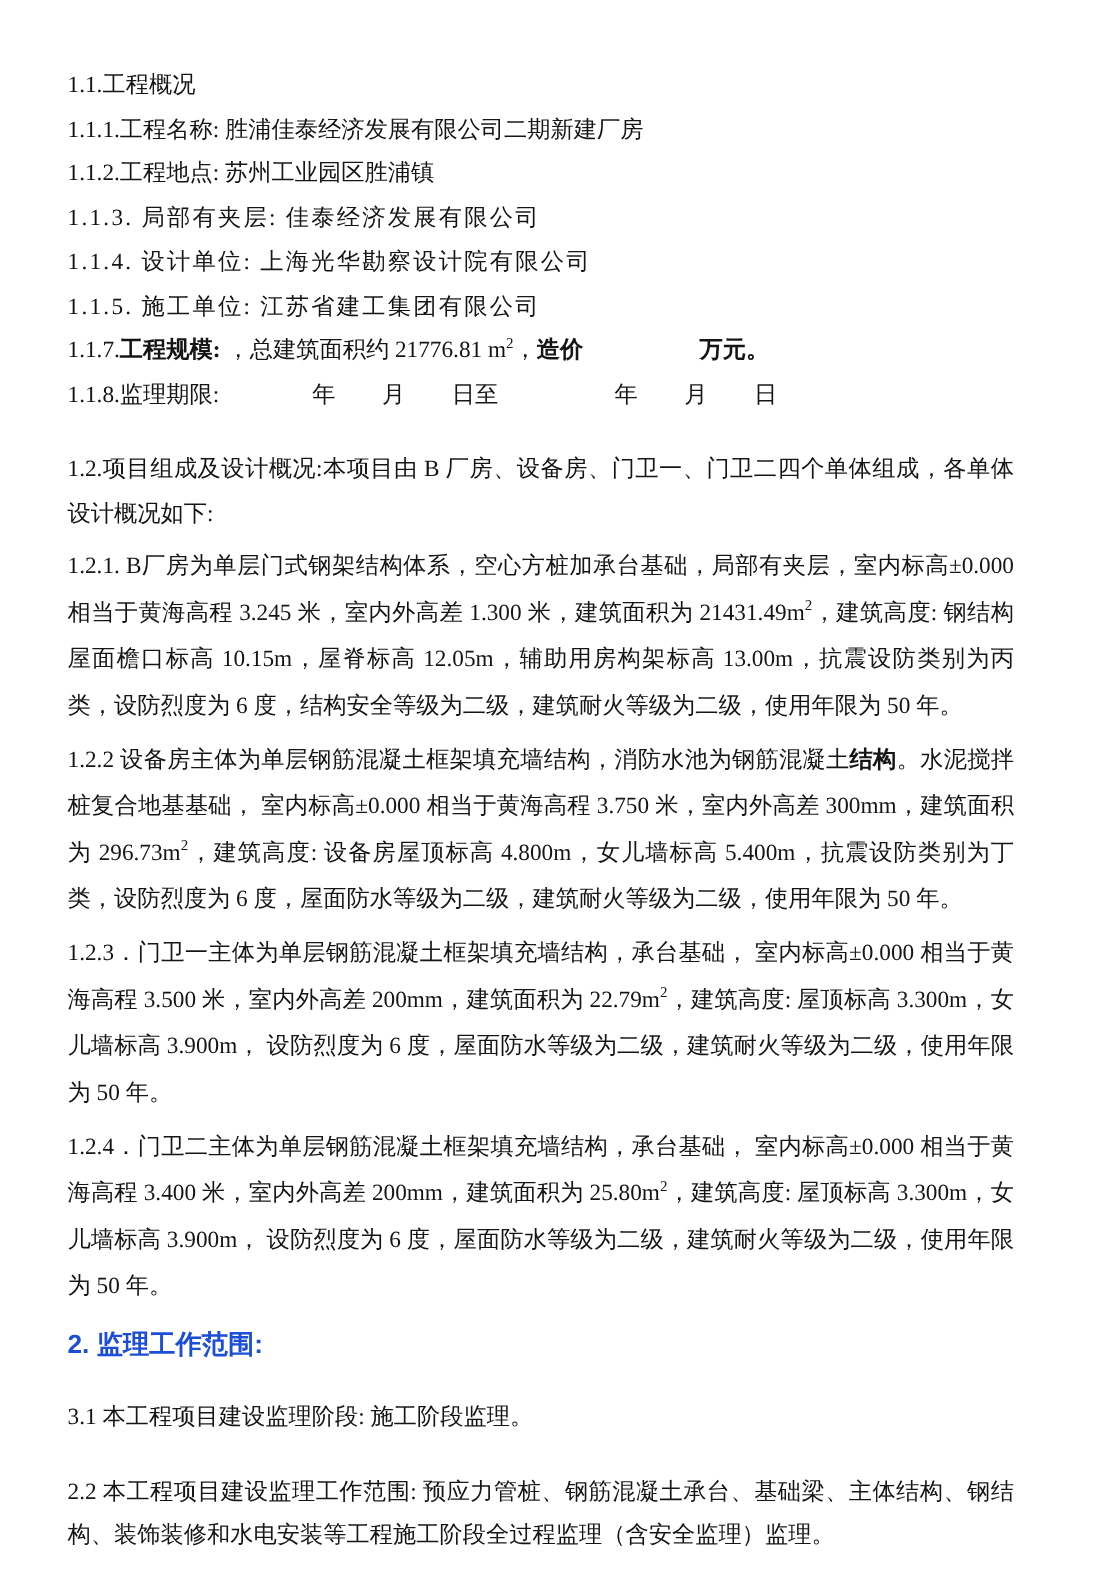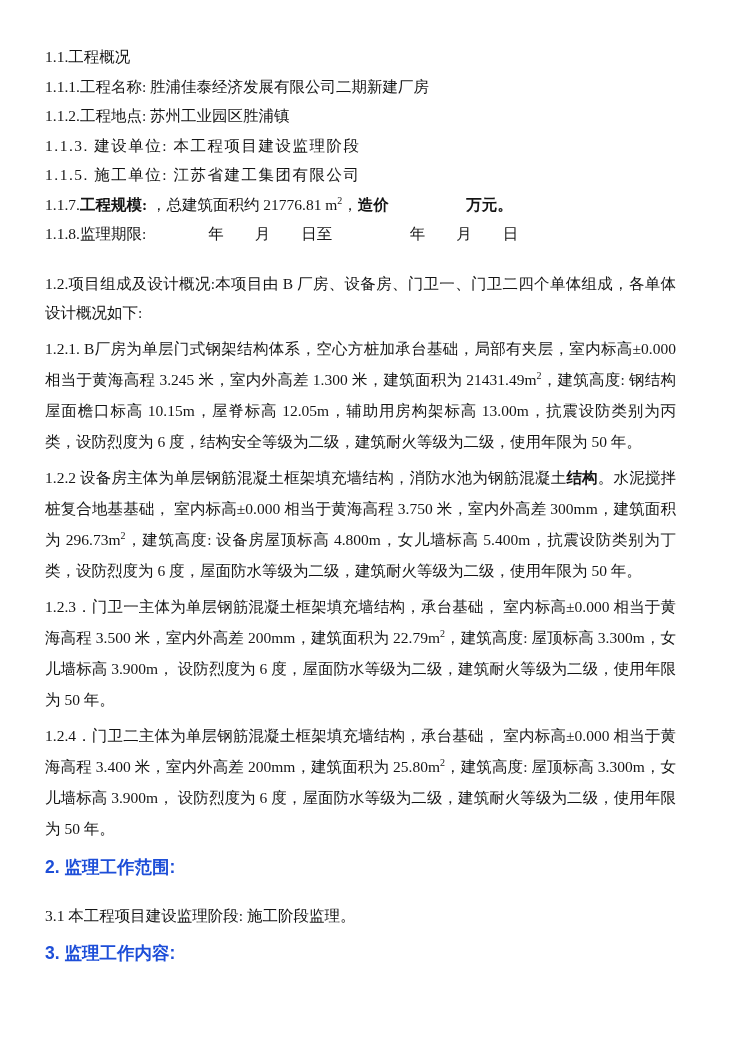--- a/index.html
+++ b/index.html
@@ -23,26 +23,28 @@
   sup{font-size:10px;line-height:0;vertical-align:super;}
 </style>
 </head>
 <body>
 
 <div class="page">
   <div id="doc">
       <p class="item"><span>1.1.工程概况</span></p>
       <p class="item"><span>1.1.1.工程名称: 胜浦佳泰经济发展有限公司二期新建厂房</span></p>
       <p class="item"><span>1.1.2.工程地点: 苏州工业园区胜浦镇</span></p>
-      <p class="item spread"><span>1.1.3.  建设单位: 本工程项目建设监理阶段</span></p>
+      <p class="item spread"><span>1.1.3.  局部有夹层: 佳泰经济发展有限公司</span></p>
+      <p class="item spread"><span>1.1.4.  设计单位: 上海光华勘察设计院有限公司</span></p>
       <p class="item spread"><span>1.1.5.  施工单位: 江苏省建工集团有限公司</span></p>
       <p class="item"><span>1.1.7.</span><span class="b">工程规模:</span><span> ，总建筑面积约 21776.81 m</span><sup>2</sup><span>，</span><span class="b">造价</span><span>　　　　　</span><span class="b">万元。</span></p>
       <p class="item"><span>1.1.8.监理期限:　　　　年　　月　　日至　　　　　年　　月　　日</span></p>
       <p class="intro"><span>1.2.项目组成及设计概况:本项目由 B 厂房、设备房、门卫一、门卫二四个单体组成，各单体设计概况如下:</span></p>
       <p class="body"><span>1.2.1. B厂房为单层门式钢架结构体系，空心方桩加承台基础，局部有夹层，室内标高±0.000 相当于黄海高程 3.245 米，室内外高差 1.300 米，建筑面积为 21431.49m</span><sup>2</sup><span>，建筑高度: 钢结构屋面檐口标高 10.15m，屋脊标高 12.05m，辅助用房构架标高 13.00m，抗震设防类别为丙类，设防烈度为 6 度，结构安全等级为二级，建筑耐火等级为二级，使用年限为 50 年。</span></p>
       <p class="body"><span>1.2.2 设备房主体为单层钢筋混凝土框架填充墙结构，消防水池为钢筋混凝土</span><span class="b">结构</span><span>。水泥搅拌桩复合地基基础， 室内标高±0.000 相当于黄海高程 3.750 米，室内外高差 300mm，建筑面积为 296.73m</span><sup>2</sup><span>，建筑高度: 设备房屋顶标高 4.800m，女儿墙标高 5.400m，抗震设防类别为丁类，设防烈度为 6 度，屋面防水等级为二级，建筑耐火等级为二级，使用年限为 50 年。</span></p>
       <p class="body"><span>1.2.3．门卫一主体为单层钢筋混凝土框架填充墙结构，承台基础， 室内标高±0.000 相当于黄海高程 3.500 米，室内外高差 200mm，建筑面积为 22.79m</span><sup>2</sup><span>，建筑高度: 屋顶标高 3.300m，女儿墙标高 3.900m， 设防烈度为 6 度，屋面防水等级为二级，建筑耐火等级为二级，使用年限为 50 年。</span></p>
       <p class="body"><span>1.2.4．门卫二主体为单层钢筋混凝土框架填充墙结构，承台基础， 室内标高±0.000 相当于黄海高程 3.400 米，室内外高差 200mm，建筑面积为 25.80m</span><sup>2</sup><span>，建筑高度: 屋顶标高 3.300m，女儿墙标高 3.900m， 设防烈度为 6 度，屋面防水等级为二级，建筑耐火等级为二级，使用年限为 50 年。</span></p>
       <p class="heading"><span>2. 监理工作范围:</span></p>
       <p class="intro"><span>3.1 本工程项目建设监理阶段: 施工阶段监理。</span></p>
+      <p class="intro"><span>2.2 本工程项目建设监理工作范围: 预应力管桩、钢筋混凝土承台、基础梁、主体结构、钢结构、装饰装修和水电安装等工程施工阶段全过程监理（含安全监理）监理。</span></p>
       <p class="heading"><span>3. 监理工作内容:</span></p>
     </div>
 </div>
 
 </body></html>

